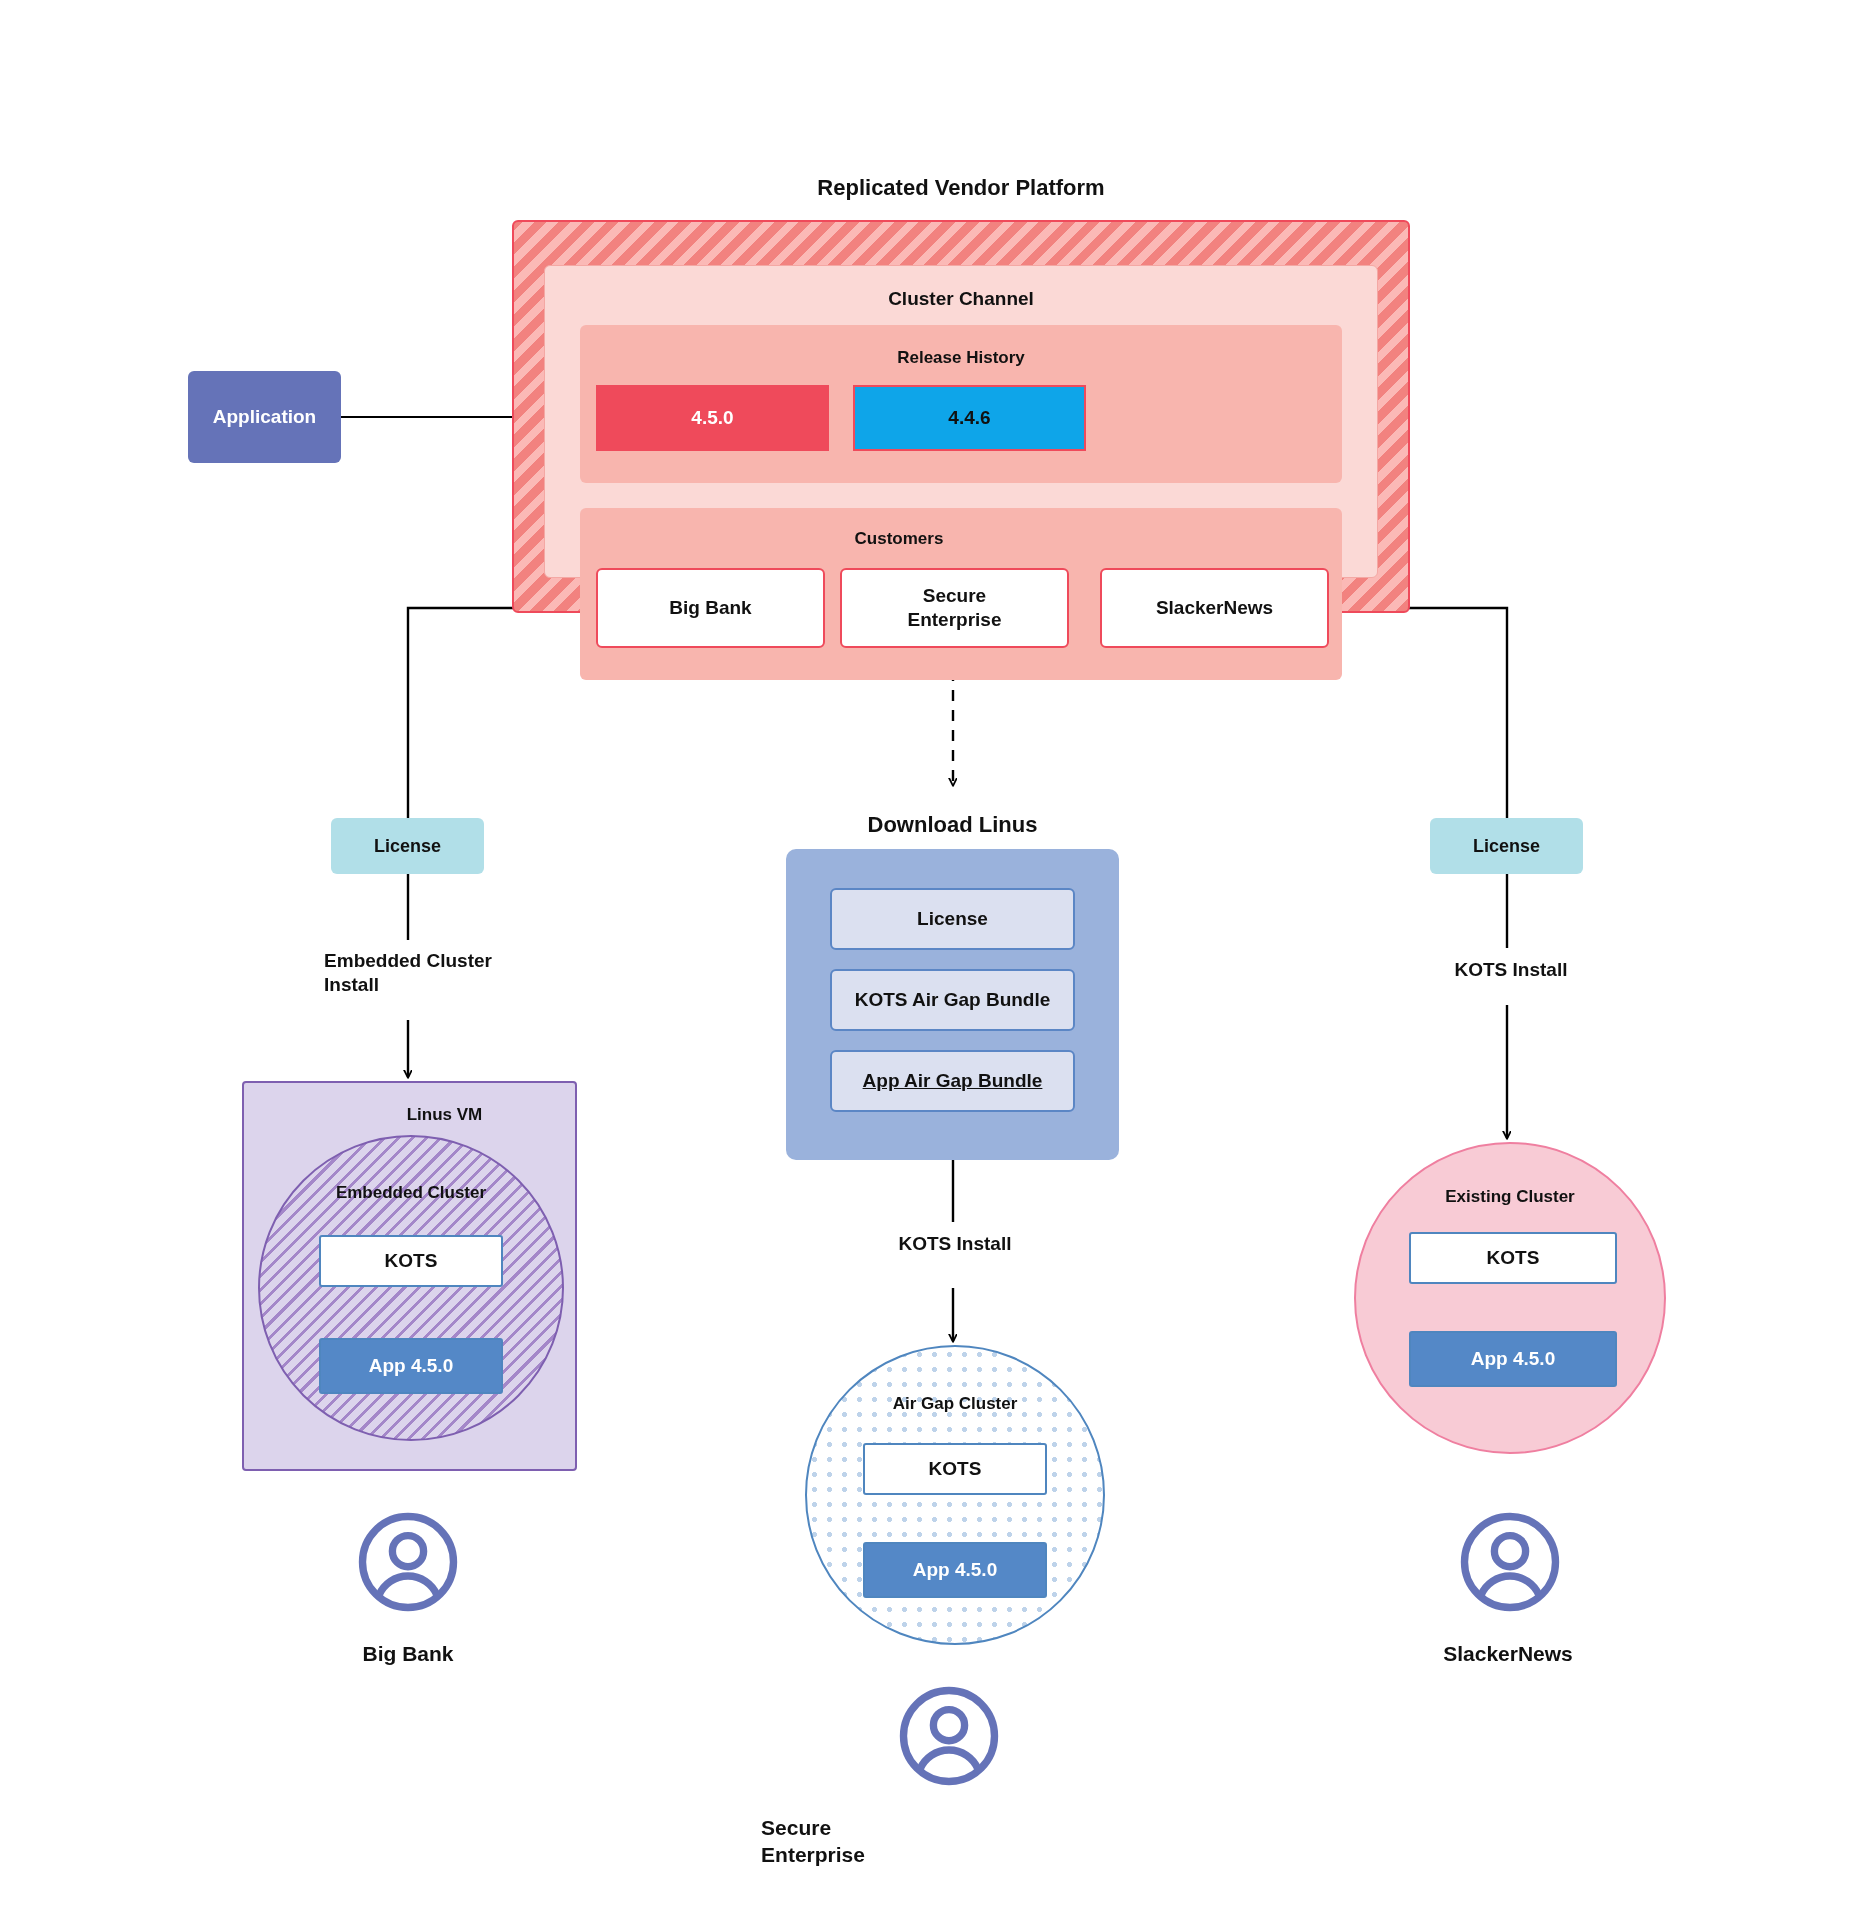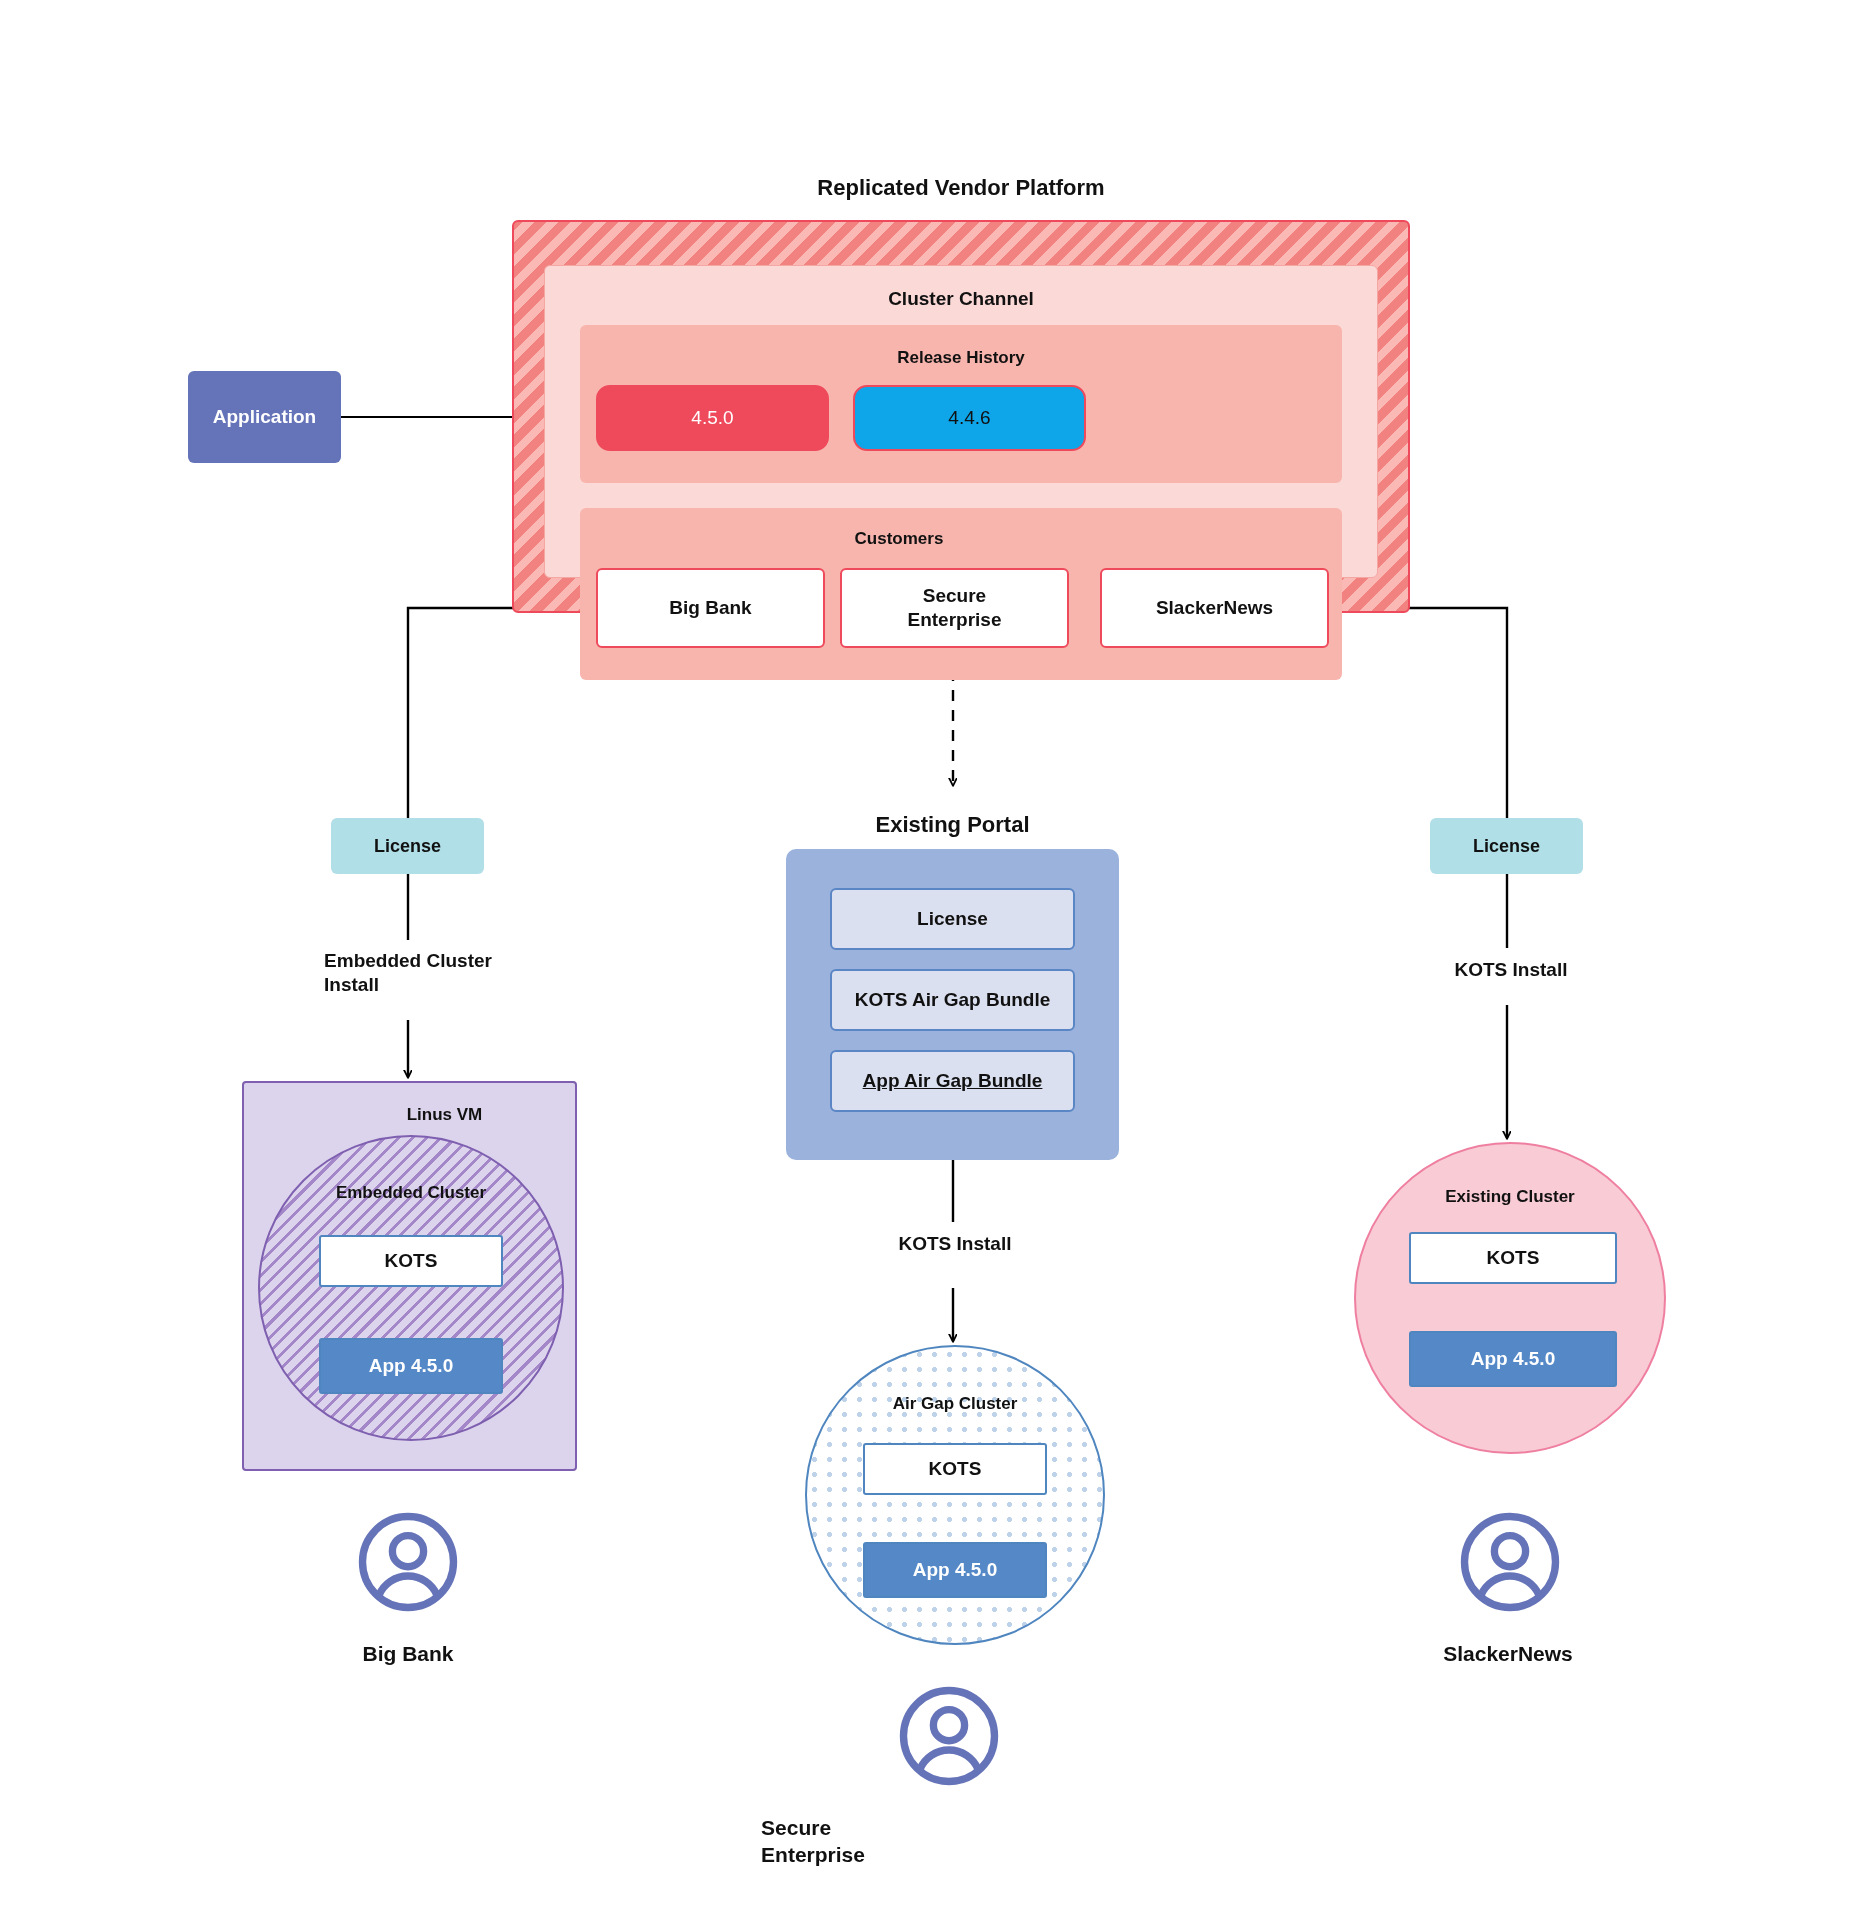--- a/index.html
+++ b/index.html
@@ -22,21 +22,21 @@
     background:repeating-linear-gradient(-45deg,#f2827f 0px,#f2827f 9px,#fbb9b6 9px,#fbb9b6 17px);
     border:2px solid #ef4a5b;
   }
   #vendor-inner{
     left:544px;top:265px;width:834px;height:313px;border-radius:6px;
     background:#fbd9d6;border:1px solid #f4a8a4;
   }
   #release-panel{left:580px;top:325px;width:762px;height:158px;border-radius:6px;background:#f8b5ae;}
   #customers-panel{left:580px;top:508px;width:762px;height:172px;border-radius:6px;background:#f8b5ae;}
 
-  .rel-box{top:385px;width:233px;height:66px;border-radius:14px;font-size:19px;font-weight:400;}
+  .rel-box{top:385px;width:233px;height:66px;border-radius:0;font-size:19px;font-weight:700;}
   #release-450{left:596px;background:#ef4a5b;border:2px solid #ef4a5b;color:#ffffff;}
   #release-446{left:853px;background:#0ea5e9;border:2px solid #ef4a5b;color:#111111;}
 
   .cust-box{top:568px;height:80px;border-radius:6px;background:#ffffff;
             border:2px solid #ef4a5b;font-size:19px;font-weight:600;color:#111;line-height:1.25;}
   #cust-bigbank{left:596px;width:229px;}
   #cust-secure{left:840px;width:229px;}
   #cust-slacker{left:1100px;width:229px;}
 
   
@@ -175,21 +175,21 @@
 
 <div class="abs ctr cust-box" id="cust-bigbank">Big Bank</div>
 <div class="abs ctr cust-box" id="cust-secure">Secure<br>Enterprise</div>
 <div class="abs ctr cust-box" id="cust-slacker">SlackerNews</div>
 
 <div class="abs ctr" id="application-box">Application</div>
 
 <div class="abs ctr license-chip" id="license-left">License</div>
 <div class="abs ctr license-chip" id="license-right">License</div>
 
-<div class="abs title-lg ctr edge-label" id="lbl-download-portal">Existing  Portal</div>
+<div class="abs title-lg ctr edge-label" id="lbl-download-portal">Download  Linus</div>
 <div class="abs" id="download-portal-panel"></div>
 <div class="abs ctr portal-item" id="portal-license">License</div>
 <div class="abs ctr portal-item" id="portal-kots-bundle">KOTS Air Gap Bundle</div>
 <div class="abs ctr portal-item" id="portal-app-bundle">App Air Gap Bundle</div>
 
 <div class="abs lbl ctr edge-label" id="lbl-embedded-install">Embedded Cluster<br>Install</div>
 <div class="abs lbl ctr edge-label" id="lbl-kots-install-center">KOTS Install</div>
 <div class="abs lbl ctr edge-label" id="lbl-kots-install-right">KOTS Install</div>
 
 <div class="abs" id="linux-vm-box"></div>

